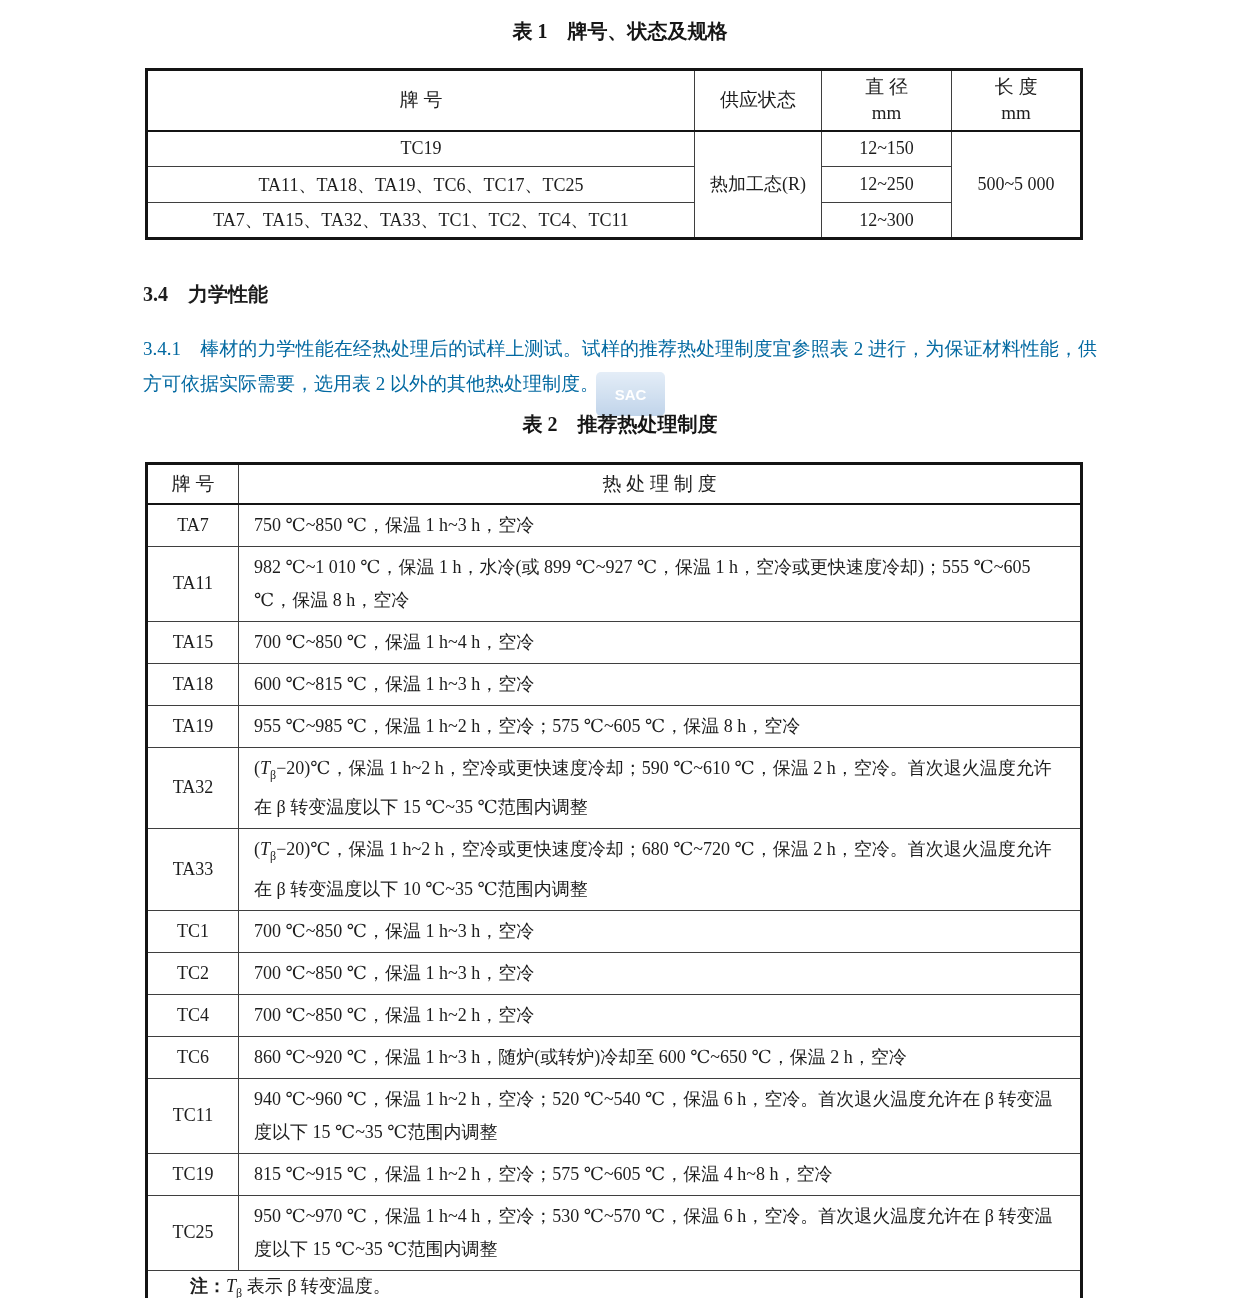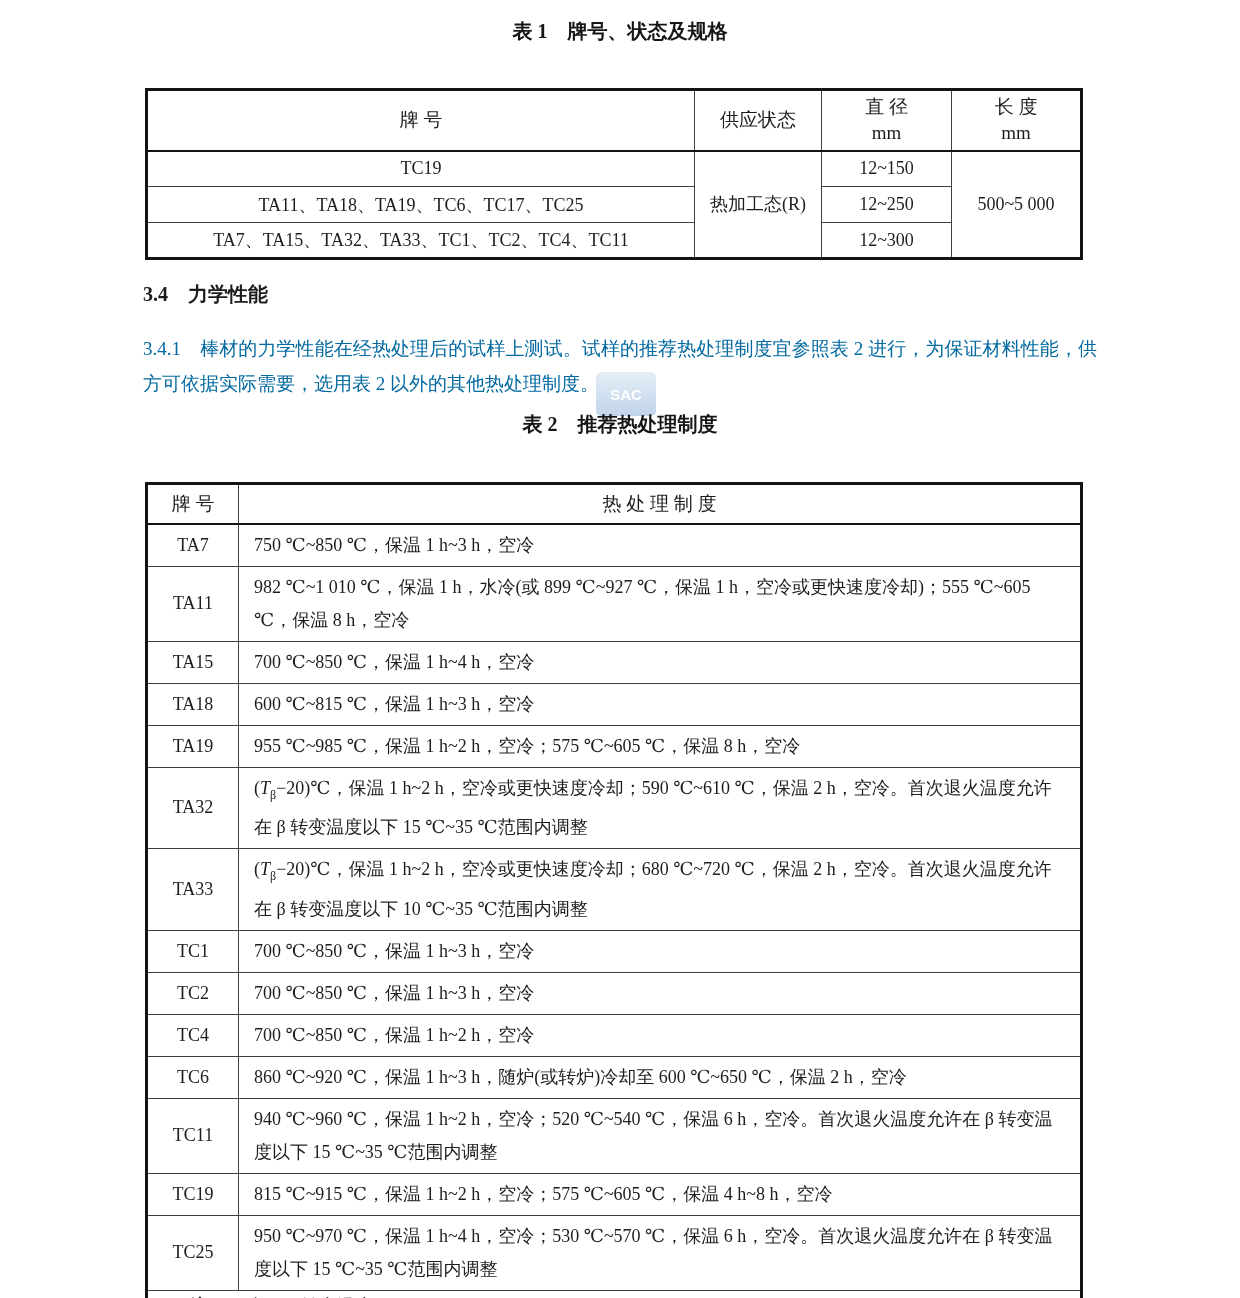--- a/index.html
+++ b/index.html
@@ -19,21 +19,21 @@
   }
   .h-34 { top:281px; }
   .para {
     position:absolute; left:143px; width:954px; font-size:19px;
     line-height:35px; text-align:justify; z-index:1; color:#0369a1;
   }
   .p-341 { top:331px; }
   .p-342 { top:1292px; text-align:left; }
   table.tbl {
     position:absolute; left:145px; border-collapse:collapse; table-layout:fixed;
-    border:3px solid #141414; z-index:2; background:transparent;margin-top:20px;
+    border:3px solid #141414; z-index:2; background:transparent;
   }
   table.tbl td {
     border:1px solid #3f3f3f; text-align:center; font-size:18px;
     color:#1d1d1d; padding:0; overflow:hidden;
   }
   tr.head td { border-bottom:2px solid #141414; font-size:19px; }
   .tbl1 { top:68px; width:935px; }
   .tbl1 tr.head { height:61px; }
   .tbl1 tr.r36 { height:36px; }
   .unit-stack div { line-height:26px; }
@@ -42,21 +42,21 @@
   .tbl2 tr.rs { height:34px; }
   .tbl2 tr.rd { height:68px; }
   .tbl2 td.regime {
     text-align:left; padding:4px 15px; line-height:33px; font-size:18px;
   }
   .tbl2 td.note-cell {
     text-align:left; padding:0 0 0 42px; font-size:18px; height:34px;
   }
   .tbl2 sub { font-size:12px; }
   .watermark {
-    position:absolute; left:596px; top:372px; width:60px; height:44px;
+    position:absolute; left:596px; top:372px; width:69px; height:44px;
     background:linear-gradient(#cfe0f2,#8fb2da); border-radius:5px;
     color:#ffffff; font-family:"Liberation Sans","DejaVu Sans",sans-serif;
     font-weight:bold; font-size:15px; display:flex; align-items:center;
     justify-content:center; opacity:0.55; z-index:0;
   }
 </style>
 </head>
 <body>
 
 <div class="watermark">SAC</div>

